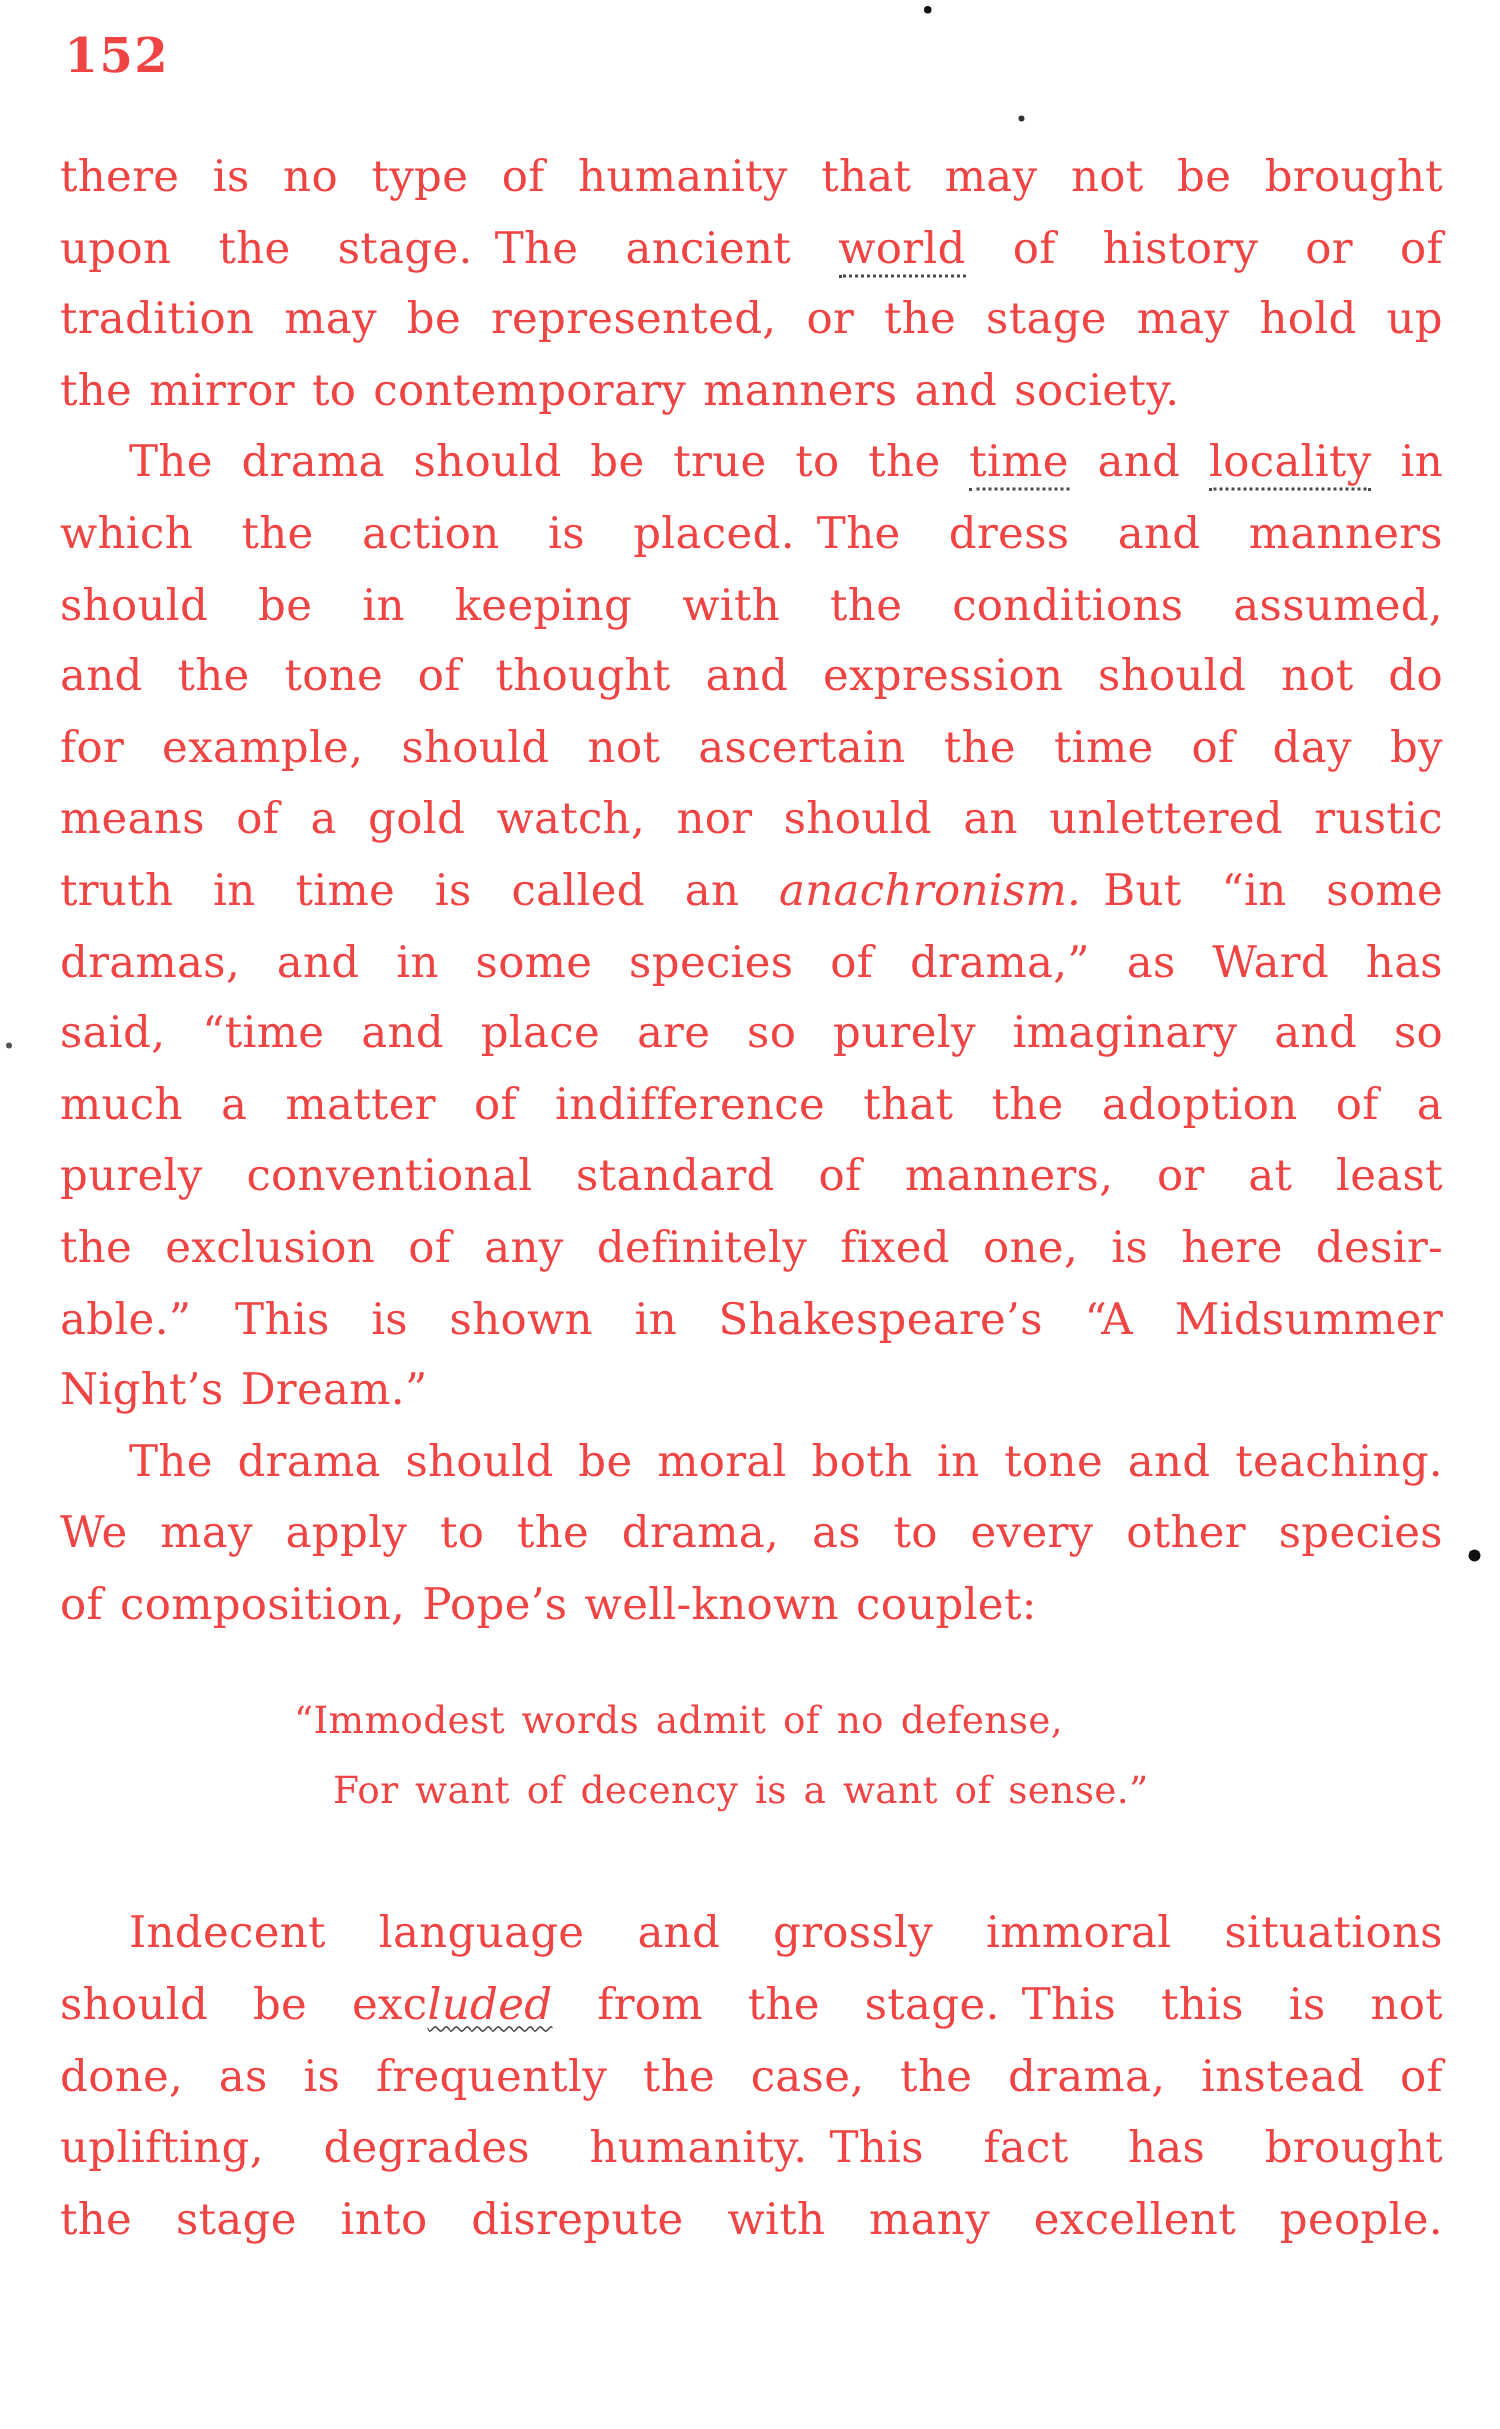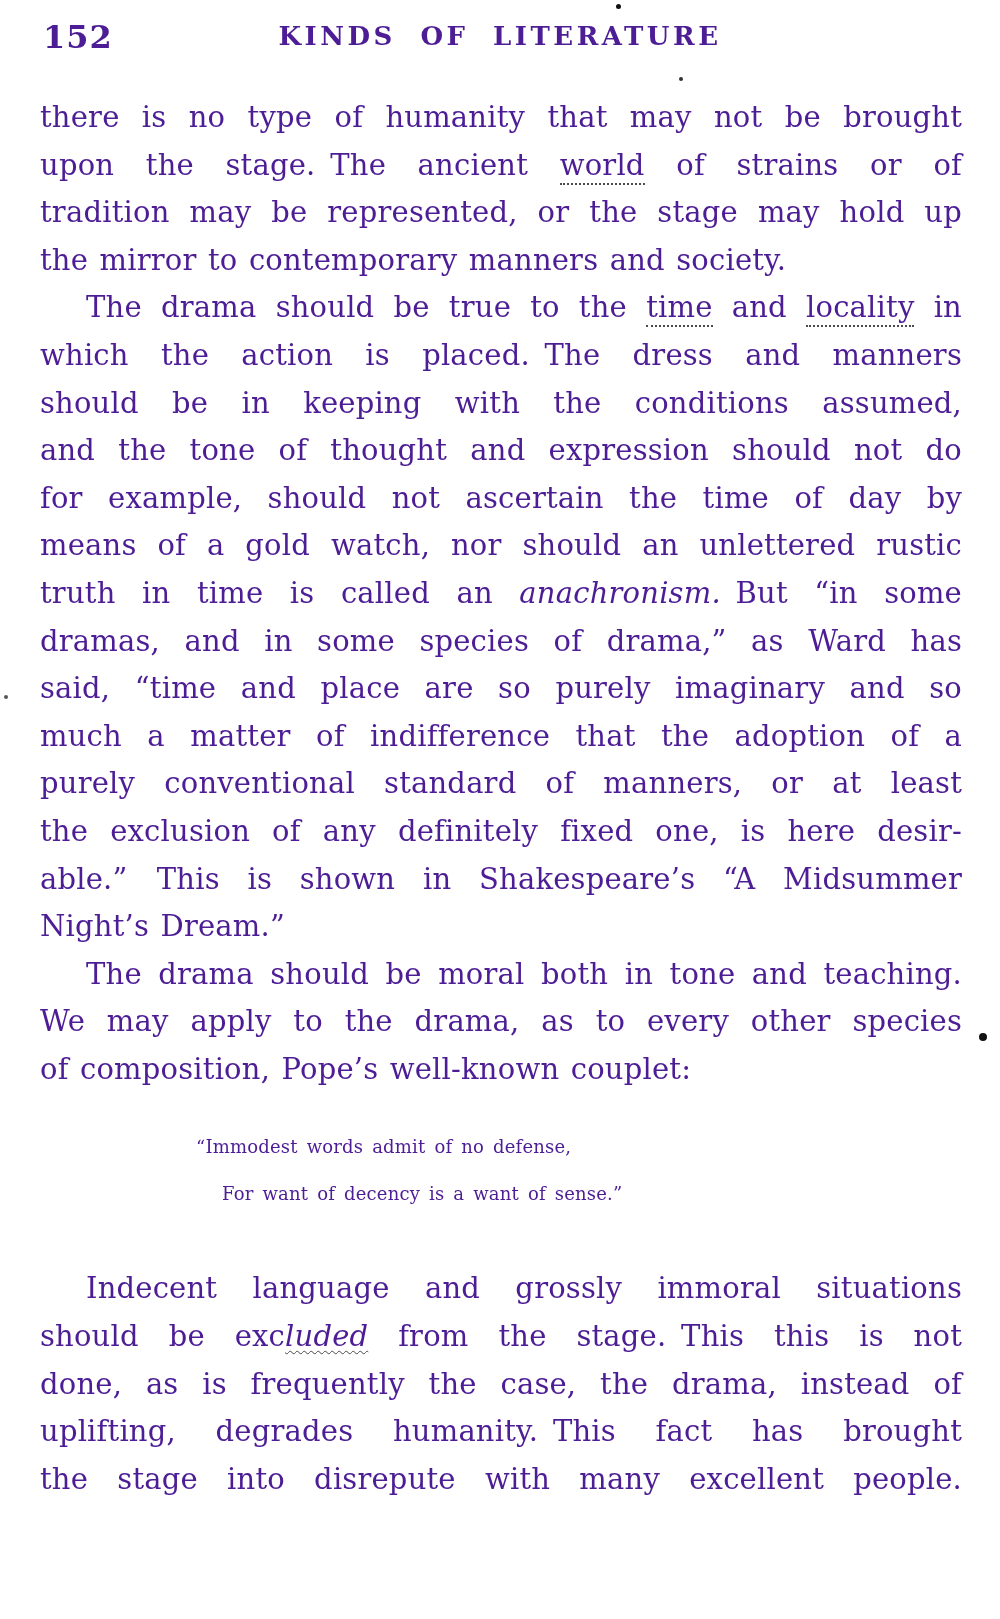--- a/index.html
+++ b/index.html
@@ -1,21 +1,21 @@
 <!DOCTYPE html>
 <html><head>
 <meta charset="utf-8">
 <style>
   html, body { margin: 0; padding: 0; background: #ffffff; }
   .page {
     position: relative;
     width: 1000px;
     height: 1619px;
     background: #ffffff;
-    color: #4c1d95;
+    color: #ef4444;
     font-family: "DejaVu Serif", "Liberation Serif", serif;
     overflow: hidden;
   }
 
   
   .header { position: absolute; top: 18px; left: 0; right: 0; height: 42px; }
   .pagenum {
     position: absolute; left: 43px; top: 0;
     font-size: 32px; font-weight: bold; letter-spacing: 1px;
   }
@@ -35,48 +35,47 @@
   .ln { text-align: justify; text-align-last: justify; }
   .ln.last { text-align: justify; text-align-last: left; }
   .ln.first { text-indent: 46px; }
   .em-it { font-style: italic; }
 
   
   .art-dot { border-bottom: 2px dotted #4a4a4a; padding-bottom: 1px; }
   .art-wavy { text-decoration: underline wavy 1px #4a4a4a; text-underline-offset: 4px; font-style: italic; }
 
   
-  .quote { margin-top: 30px; font-size: 18px; line-height: 47px; word-spacing: 3px; }
+  .quote { margin-top: 30px; font-size: 25px; line-height: 47px; word-spacing: 3px; }
   .quote .q1 { padding-left: 156px; text-align: left; text-align-last: left; }
   .quote .q2 { padding-left: 182px; text-align: right; text-align-last: left; }
 
   .para4 { margin-top: 48px; }
 
   
   .dot { position: absolute; background: #111; border-radius: 50%; }
   .dot1 { left: 616px; top: 4px;    width: 5px; height: 5px; }
   .dot2 { left: 679px; top: 77px;   width: 4px; height: 4px; background:#333; }
   .dot3 { left: 979px; top: 1033px; width: 8px; height: 8px; }
   .dot4 { left: 4px;   top: 695px;  width: 4px; height: 4px; background:#555; }
 </style>
 </head>
 <body>
 
 <div class="page">
 
   <div class="header">
     <div class="pagenum">152</div>
-    <div class="runtitle">KINDS OF LITERATURE</div>
   </div>
 
   <div class="body">
 
     <div>
       <div class="ln">there is no type of humanity that may not be brought</div>
-      <div class="ln"><span>upon the stage. The ancient </span><span class="art-dot">world</span><span> of strains or of</span></div>
+      <div class="ln"><span>upon the stage. The ancient </span><span class="art-dot">world</span><span> of history or of</span></div>
       <div class="ln">tradition may be represented, or the stage may hold up</div>
       <div class="ln last">the mirror to contemporary manners and society.</div>
     </div>
 
     <div>
       <div class="ln first"><span>The drama should be true to the </span><span class="art-dot">time</span><span> and </span><span class="art-dot">locality</span><span> in</span></div>
       <div class="ln">which the action is placed. The dress and manners</div>
       <div class="ln">should be in keeping with the conditions assumed,</div>
       <div class="ln">and the tone of thought and expression should not do</div>
       <div class="ln">for example, should not ascertain the time of day by</div>

